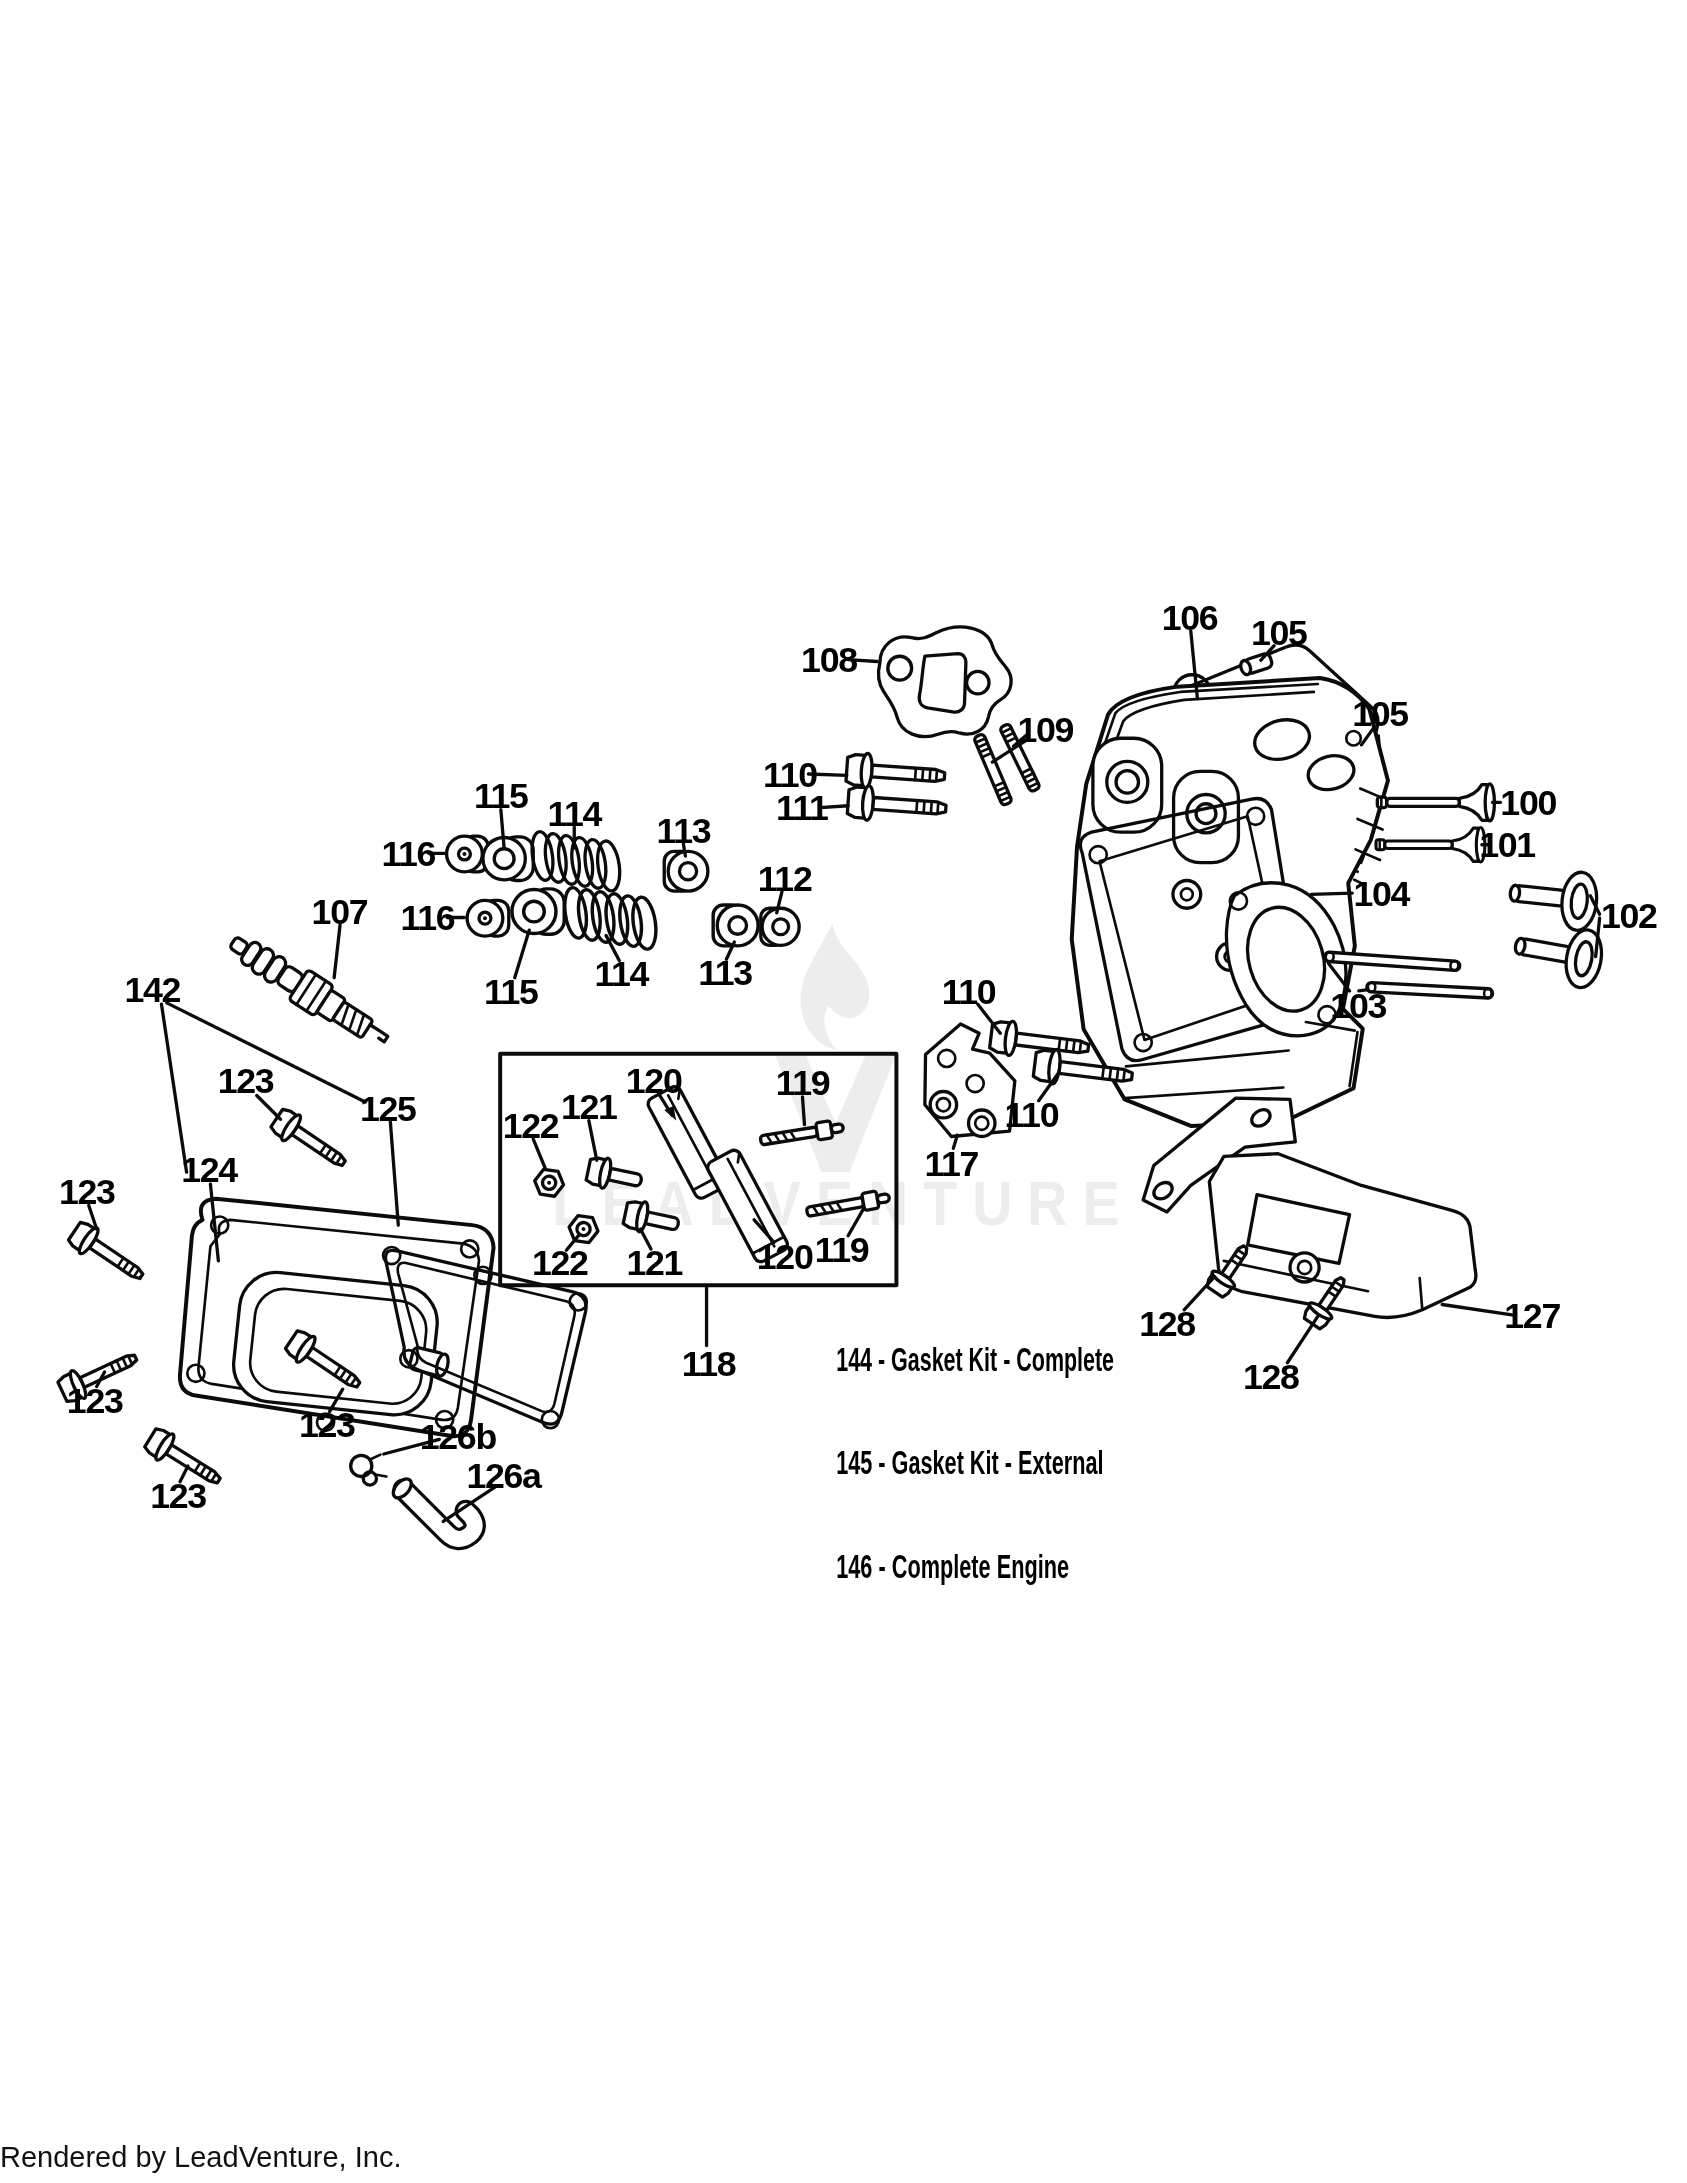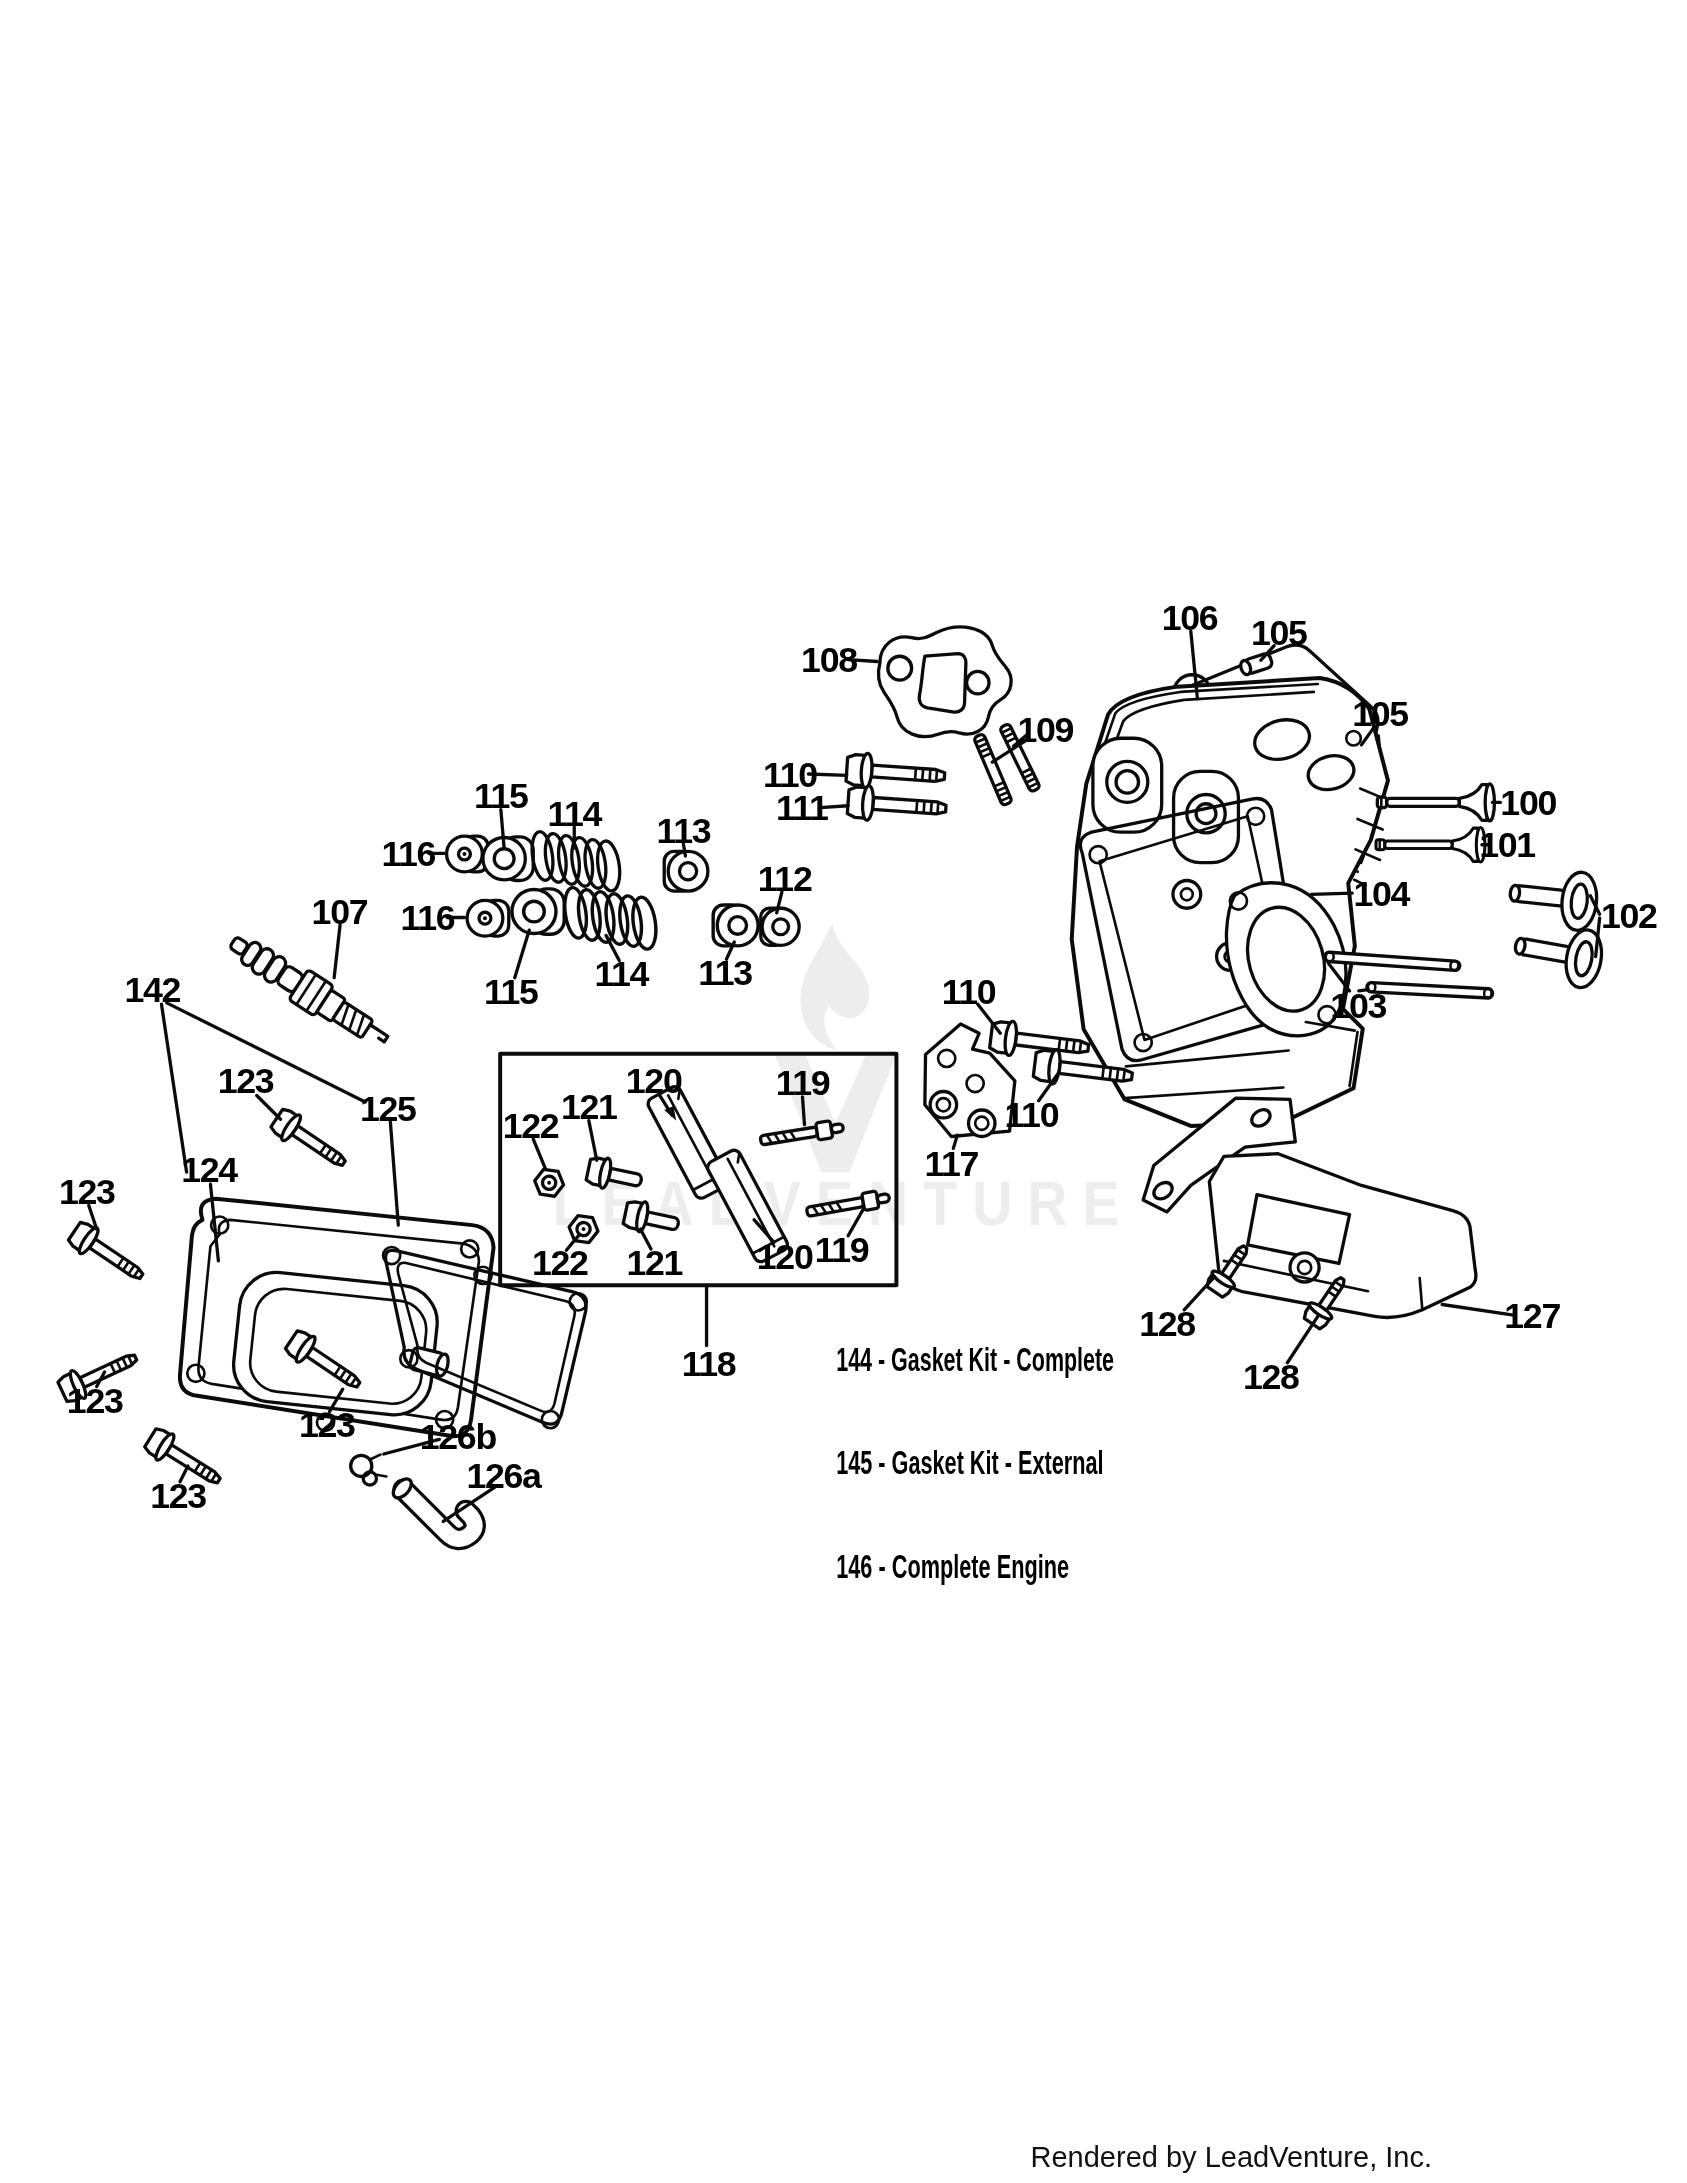--- a/index.html
+++ b/index.html
@@ -9,21 +9,21 @@
   .ln{stroke:#0b0b0b;stroke-width:5;fill:none;stroke-linecap:round;stroke-linejoin:round;}
   .f{fill:#ffffff;}
   .thin{stroke-width:4;}
   .ld{stroke:#0b0b0b;stroke-width:5;fill:none;stroke-linecap:round;}
   .plabel{font-family:"Liberation Sans",sans-serif;font-weight:700;font-size:54px;
           letter-spacing:-2px;text-anchor:middle;fill:#000;}
   .note{font-family:"Liberation Sans",sans-serif;font-weight:700;font-size:50px;fill:#000;}
   .wmtext{font-family:"Liberation Sans",sans-serif;font-weight:700;font-size:96px;
           fill:#ededed;letter-spacing:26px;text-anchor:middle;}
   .wmshape{fill:#ededed;}
-  #footer{position:absolute;left:0;top:2141px;width:1432px;text-align:right;
+  #footer{position:absolute;left:0;top:2141px;width:1432px;text-align:left;
           font-size:29px;color:#111;}
 </style>
 </head>
 <body>
 
 <div id="page">
 
 <svg width="1687" height="2183" viewBox="0 0 2550 3300">
 
   <defs>

